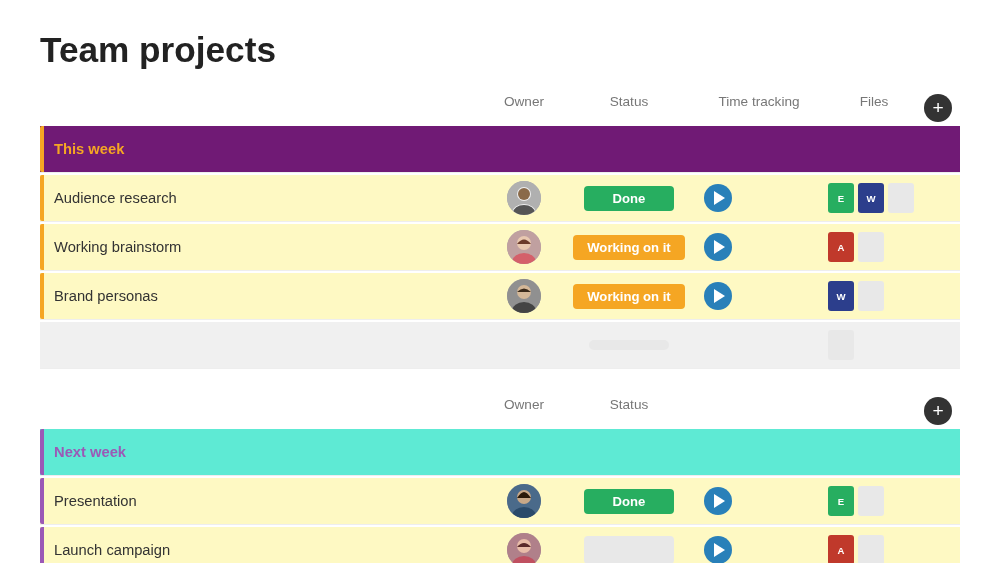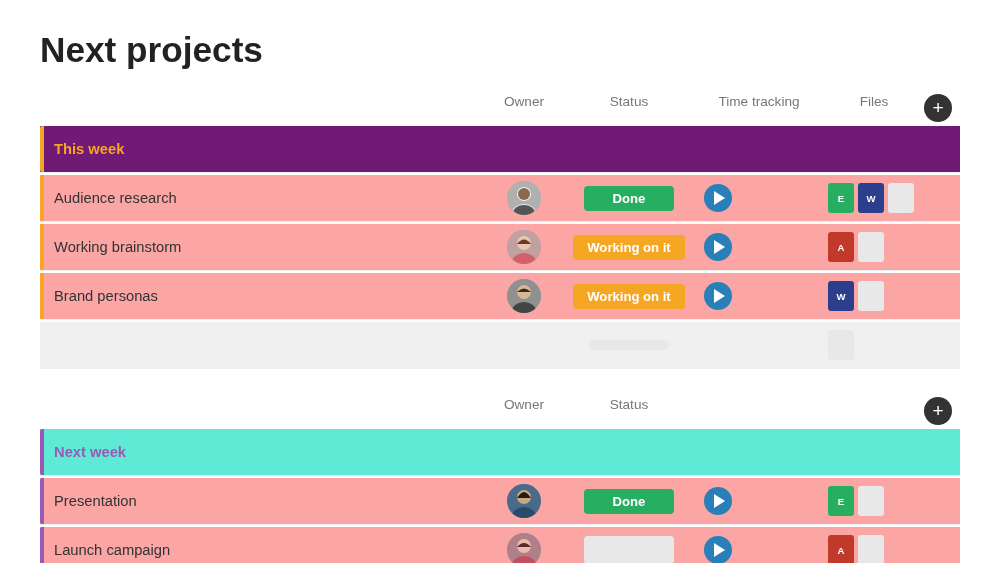--- a/index.html
+++ b/index.html
@@ -30,21 +30,21 @@
     .col-status { width: 130px; text-align: center; }
     .col-time { width: 130px; text-align: center; }
     .col-files { width: 100px; text-align: center; }
     .col-add { width: 36px; text-align: center; }
 
     .task-row {
       display: flex;
       align-items: center;
       padding: 0 0 0 0;
       border-bottom: 1px solid #eee;
-      background: #fca5a5;
+      background: #fef9c3;
       margin-bottom: 2px;
       min-height: 46px;
     }
     .task-border {
       width: 4px;
       align-self: stretch;
       border-radius: 2px 0 0 2px;
       min-height: 46px;
     }
     .task-border.orange { background: #f5a623; }
@@ -172,21 +172,21 @@
     .time-bar-empty {
       width: 80px;
       height: 10px;
       background: #e8e8e8;
       border-radius: 5px;
     }
   </style>
 </head>
 <body>
 
-<h1>Next projects</h1>
+<h1>Team projects</h1>
 
 <div class="section">
   <div class="col-headers">
     <div class="col-task"></div>
     <div class="col-owner">Owner</div>
     <div class="col-status">Status</div>
     <div class="col-time">Time tracking</div>
     <div class="col-files">Files</div>
     <div class="col-add">
       <div class="add-btn">+</div>

